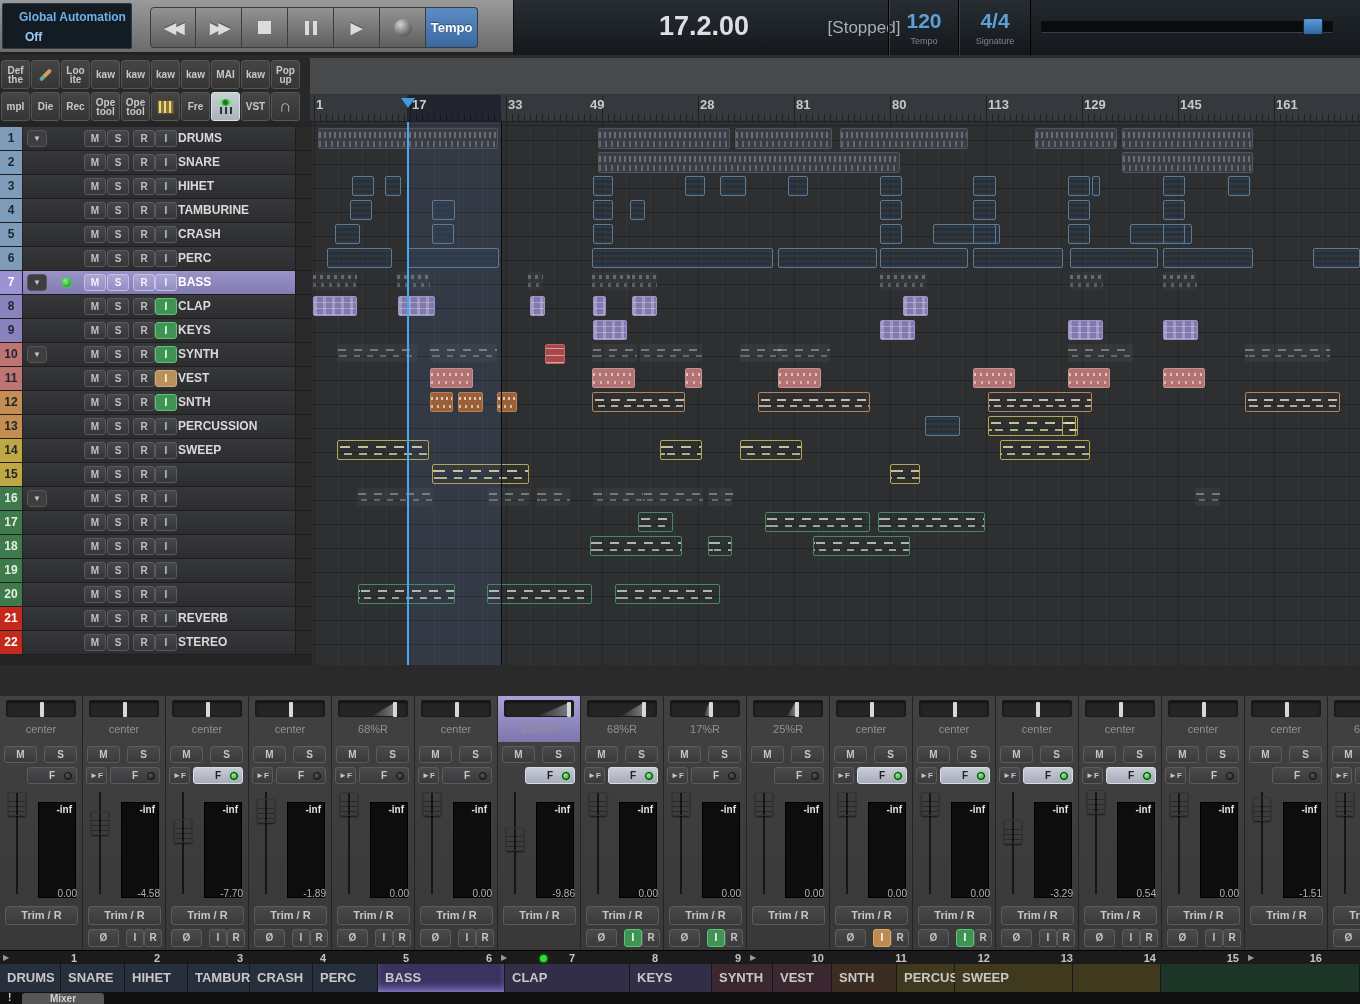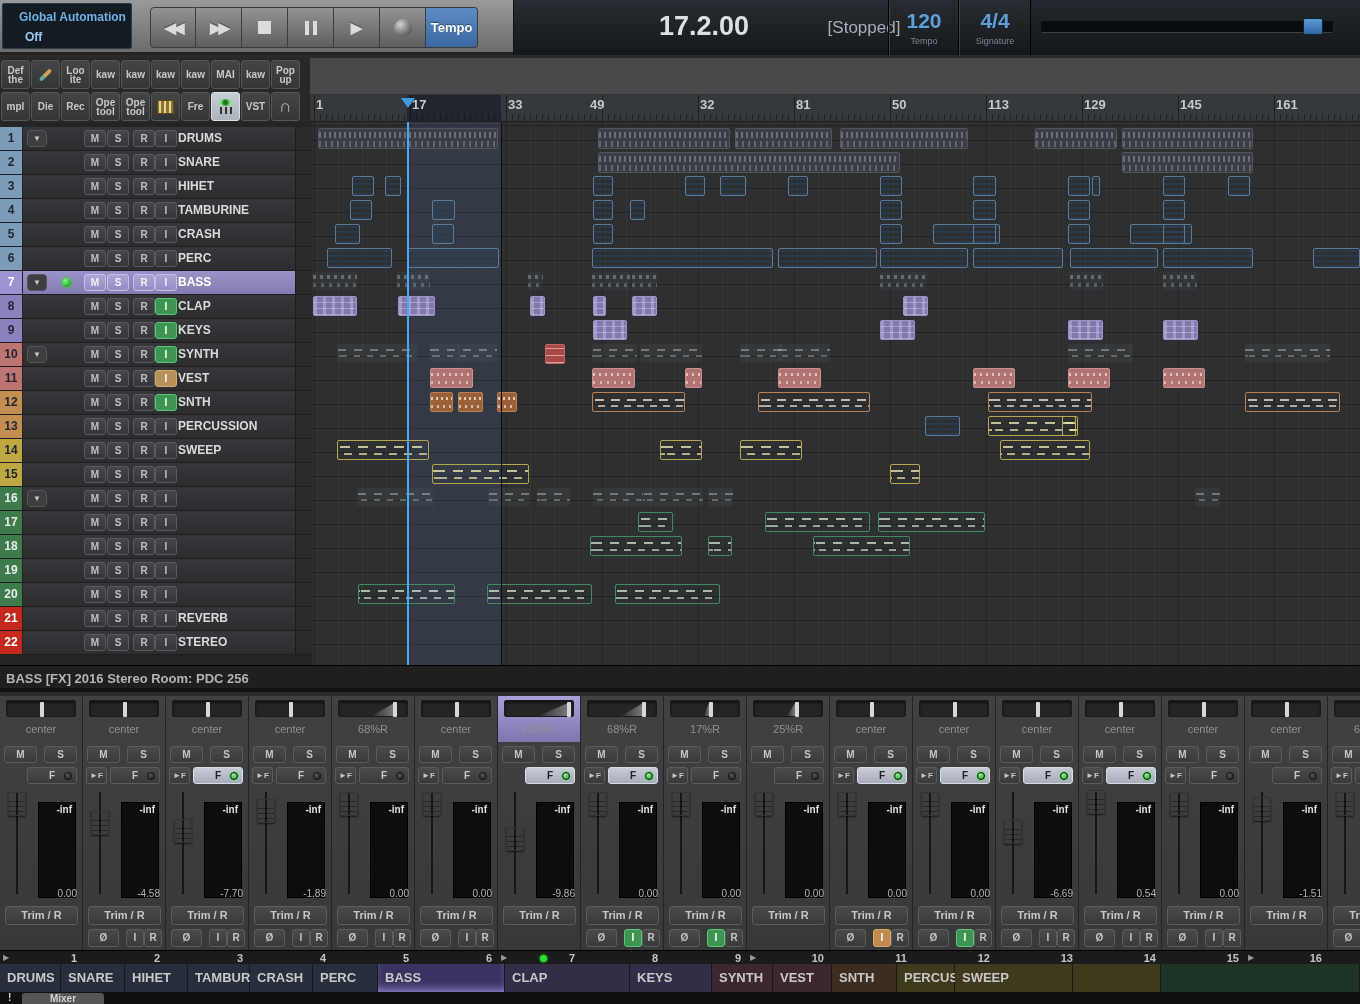--- a/index.html
+++ b/index.html
@@ -299,23 +299,23 @@
   <div id="abovearrange"></div>
 
   <div id="ruler">
     <div id="ruler-loop"></div>
     <div id="loop-marker"></div>
     <div id="rnums">
         <span class="rnum" style="left: 6px;">1</span>
         <span class="rnum" style="left: 102px;">17</span>
         <span class="rnum" style="left: 198px;">33</span>
         <span class="rnum" style="left: 280px;">49</span>
-        <span class="rnum" style="left: 390px;">32</span>
+        <span class="rnum" style="left: 390px;">28</span>
         <span class="rnum" style="left: 486px;">81</span>
-        <span class="rnum" style="left: 582px;">50</span>
+        <span class="rnum" style="left: 582px;">80</span>
         <span class="rnum" style="left: 678px;">113</span>
         <span class="rnum" style="left: 774px;">129</span>
         <span class="rnum" style="left: 870px;">145</span>
         <span class="rnum" style="left: 966px;">161</span>
       </div>
   </div>
 
   <div id="main">
     <div id="trackpanel">
         <div class="trow" style="top: 5px;">
@@ -680,23 +680,20 @@
           <div class="clip c-green" style="left: 501px; top: 414px; width: 97px;"></div>
           <div class="clip c-green" style="left: 46px; top: 462px; width: 97px;"></div>
           <div class="clip c-green" style="left: 175px; top: 462px; width: 105px;"></div>
           <div class="clip c-green" style="left: 303px; top: 462px; width: 105px;"></div>
         </div>
       <div id="editcursor"></div>
       <div id="playhead"></div>
     </div>
   </div>
 
-  <div id="statusbar">
-    <span>BASS [FX] 2016 Stereo Room: PDC 256</span>
-  </div>
 
   <div id="mixer">
       <div class="strip" style="left: 0px;">
         <div class="panbox">
           <div class="panslider">
             <div class="panhandle" style="left: 33px;"></div>
           </div>
           <div class="panlabel">center</div>
         </div>
         <div class="sbtn ms" style="left: 4px;">M</div>
@@ -998,21 +995,21 @@
         </div>
         <div class="sbtn ms" style="left: 4px;">M</div>
         <div class="sbtn ms" style="left: 44px;">S</div>
         <div class="sbtn fxarrow">►F</div>
         <div class="sbtn fxbtn on">F<div class="fxled on"></div></div>
         <div class="meter">
           <div class="minf">-inf</div>
         </div>
         <div class="frail"></div>
         <div class="fhandle" style="top: 124px;"></div>
-        <div class="dbval">-6.69</div>
+        <div class="dbval">-3.29</div>
         <div class="sbtn trim">Trim / R</div>
         <div class="sbtn ph" style="left: 5px; width: 31px;">Ø</div>
         <div class="sbtn ph" style="left: 43px; width: 18px;">I</div>
         <div class="sbtn ph" style="left: 61px; width: 18px;">R</div>
         <div class="stripnum">
           <span class="n">13</span>
         </div>
       </div>
       <div class="strip" style="left: 1079px;">
         <div class="panbox">

